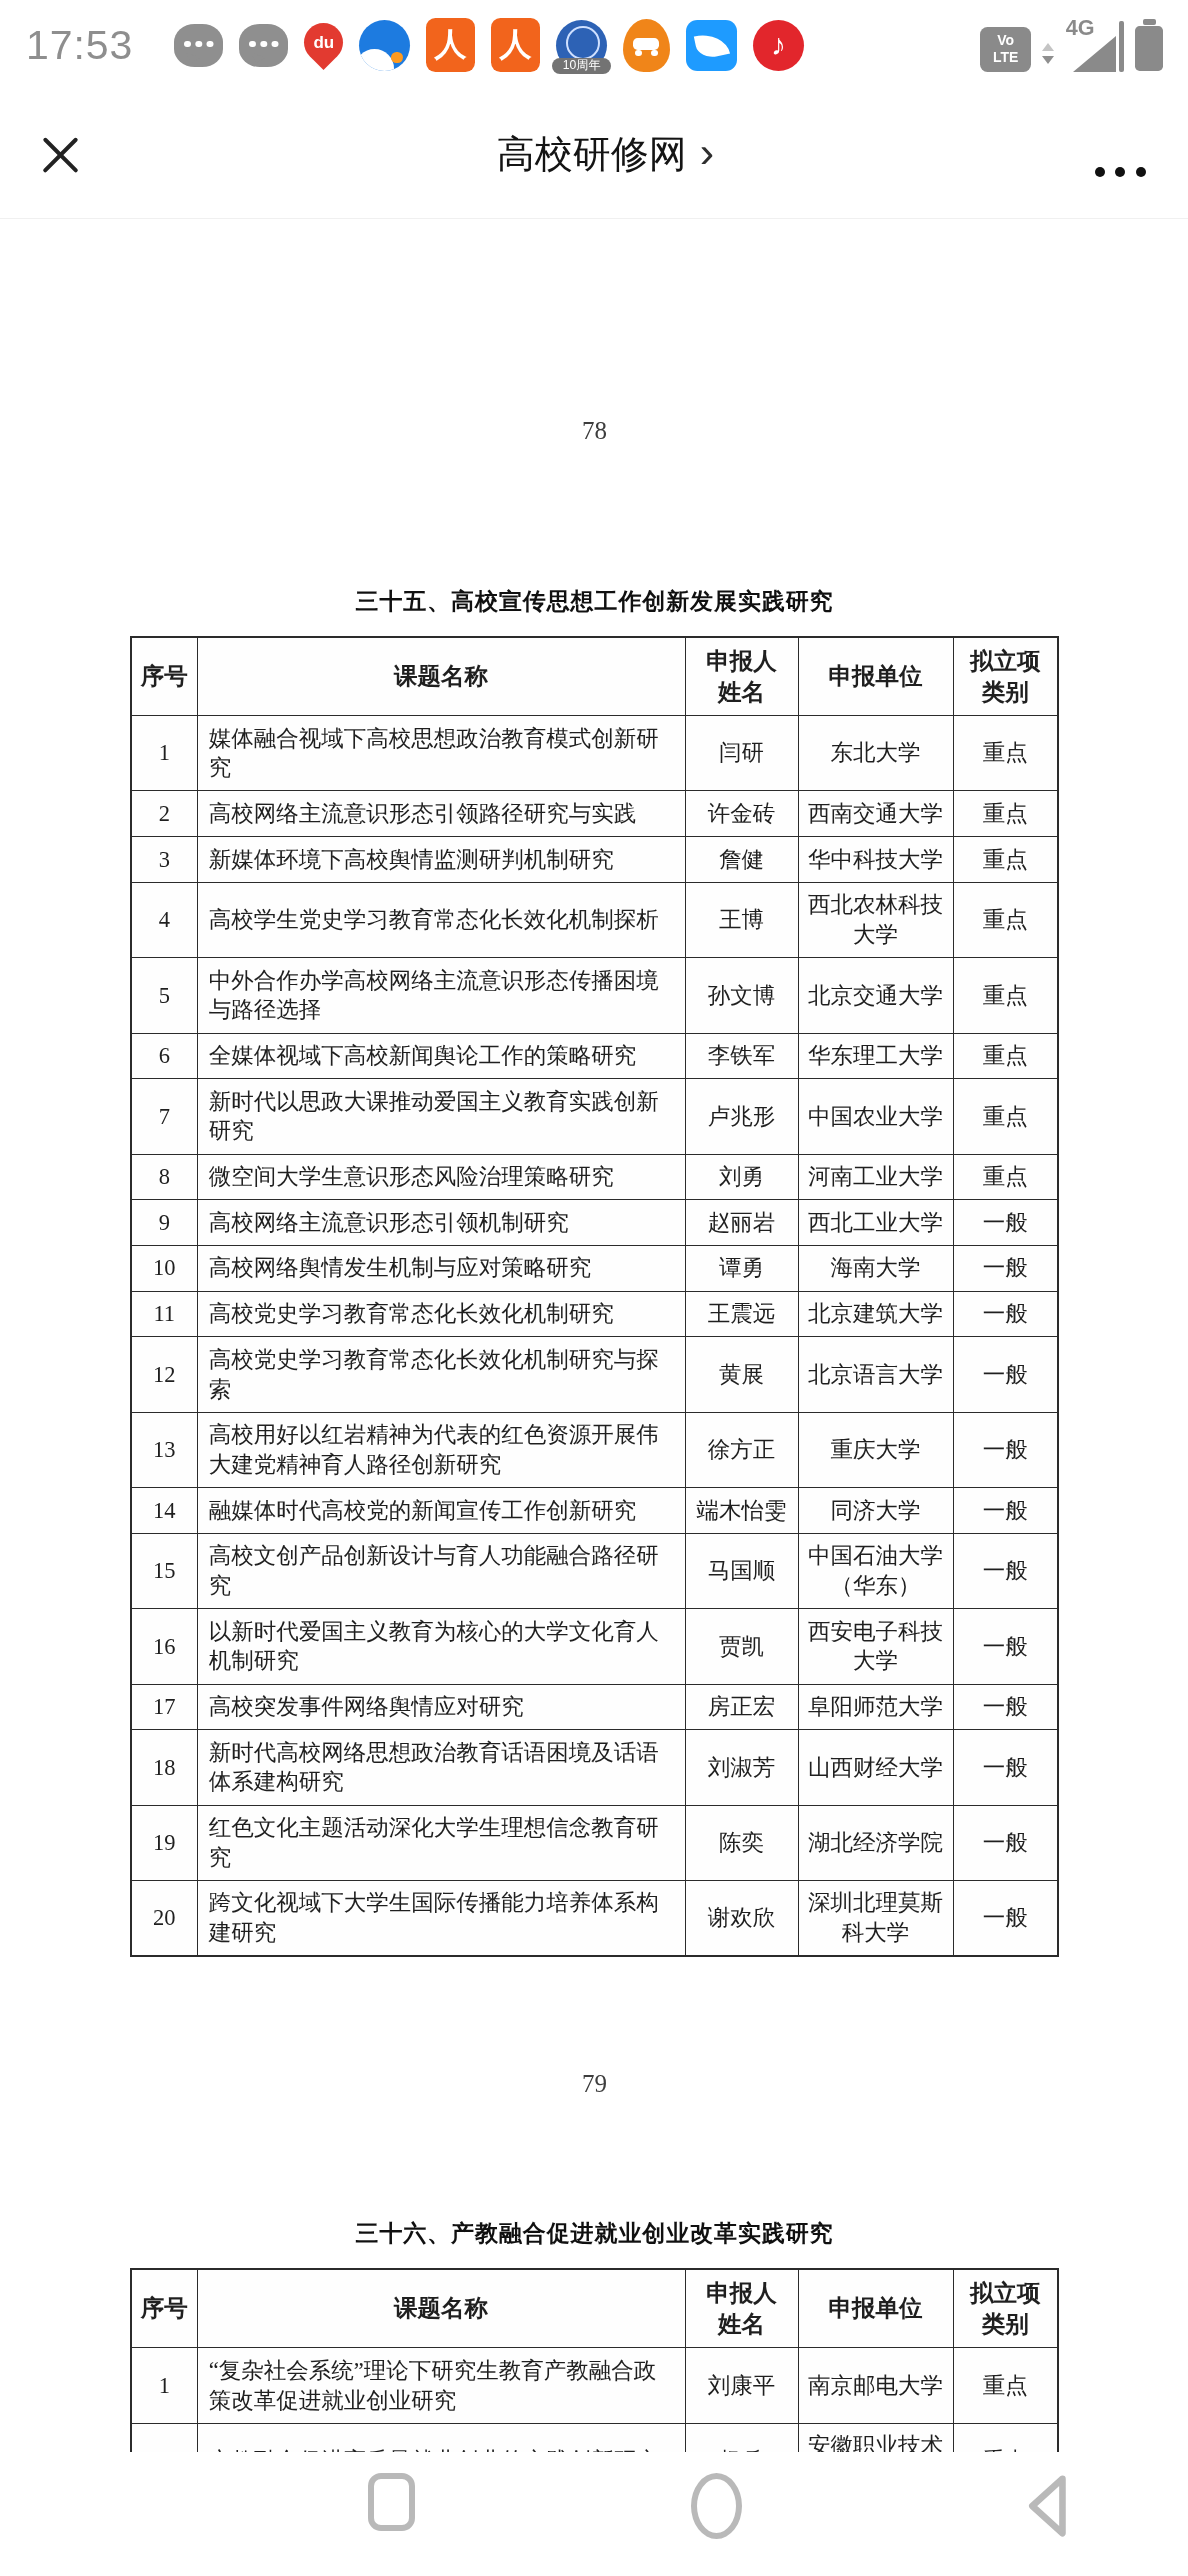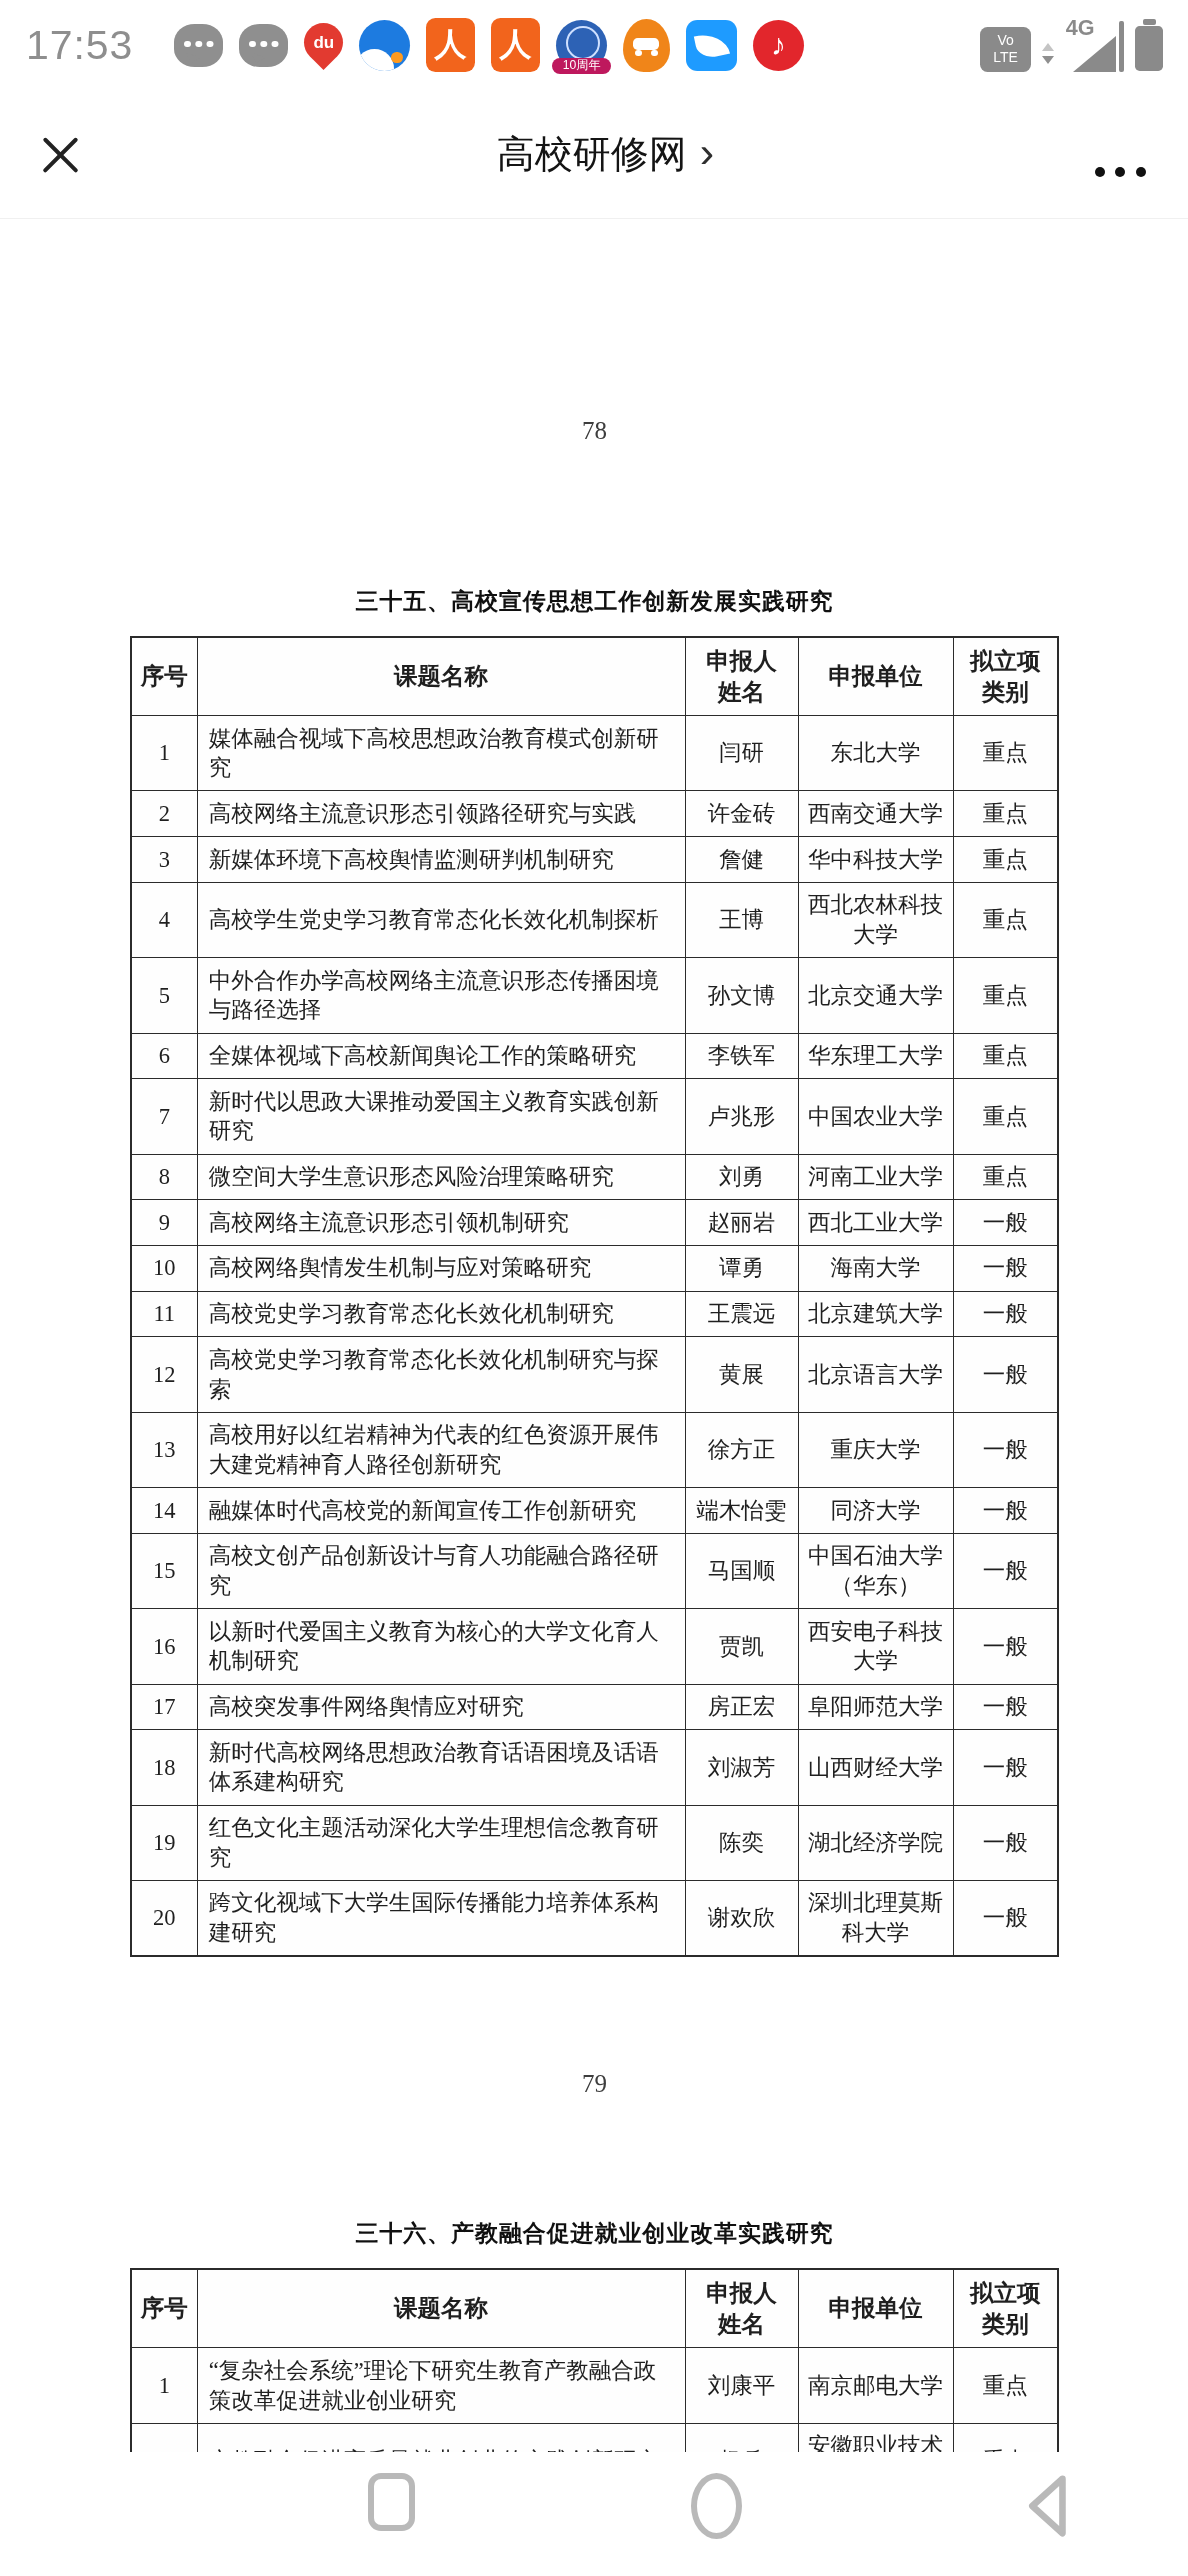--- a/index.html
+++ b/index.html
@@ -28,37 +28,37 @@
       left:-3.8px;bottom:-17px;}
   .ic-dolphin::before{content:"";position:absolute;width:11.3px;height:11.3px;background:#ff9a1f;border-radius:50%;
       right:7.5px;bottom:7.5px;z-index:2;}
 
   .ic-person{width:49px;height:54px;background:#f2641c;border-radius:9.4px;color:#fff;display:flex;
       align-items:center;justify-content:center;font-size:32px;font-weight:bold;}
 
   .ic-badge{width:51px;height:51px;background:#2d62b5;border-radius:50%;position:relative;}
   .ic-badge::before{content:"";position:absolute;left:9.4px;top:6.6px;width:30px;height:30px;border:2.8px solid #cfe0ff;
       border-radius:50%;}
-  .ic-badge .ribbon{position:absolute;left:-3.8px;right:-3.8px;bottom:-3.8px;background:#be185d;color:#fff;
+  .ic-badge .ribbon{position:absolute;left:-3.8px;right:-3.8px;bottom:-3.8px;background:#737373;color:#fff;
       font-size:12.2px;line-height:1.3;text-align:center;border-radius:8.4px;font-family:"Liberation Sans",sans-serif;}
 
   .ic-car{width:47px;height:53px;background:#f08519;border-radius:50% 50% 44% 44%/58% 58% 42% 42%;position:relative;}
   .ic-car::after{content:"";position:absolute;left:10.3px;top:19px;width:26px;height:12.2px;background:#fff;border-radius:4.7px;}
   .ic-car::before{content:"";position:absolute;left:12.2px;top:31px;width:6.6px;height:6.6px;border-radius:50%;
       background:#fff;box-shadow:16px 0 0 #fff;z-index:2;}
 
   .ic-ding{width:51px;height:51px;background:#1e9bff;border-radius:11.3px;position:relative;overflow:hidden;}
   .ic-ding::after{content:"";position:absolute;left:9.4px;top:13px;width:32px;height:24.4px;background:#fff;
       border-radius:0 100% 0 60%;transform:rotate(-12deg);}
 
   .ic-music{width:51px;height:51px;background:#e2262c;border-radius:50%;color:#fff;display:flex;
       align-items:center;justify-content:center;font-size:30px;font-weight:bold;}
 
   .ic-volte{width:51px;height:45px;background:#8a8a8a;border-radius:7.5px;color:#fff;text-align:center;
-      font-weight:normal;font-size:14px;line-height:1.25;display:flex;flex-direction:column;justify-content:center;}
+      font-weight:bold;font-size:14px;line-height:1.25;display:flex;flex-direction:column;justify-content:center;}
   .ic-arrows{display:flex;flex-direction:column;gap:4.7px;align-items:center;padding-bottom:7.5px;}
   .arr-up{width:0;height:0;border-left:6.6px solid transparent;border-right:6.6px solid transparent;
       border-bottom:8.4px solid #c4c4c4;}
   .arr-down{width:0;height:0;border-left:6.6px solid transparent;border-right:6.6px solid transparent;
       border-top:8.4px solid #8f8f8f;}
   .ic-signal{position:relative;width:58px;height:53px;}
   .sig-label{position:absolute;top:-3.8px;left:0;font-size:21.6px;font-weight:bold;color:#8a8a8a;}
   .sig-tri{position:absolute;bottom:0;right:7.5px;width:0;height:0;border-bottom:36px solid #8a8a8a;
       border-left:43px solid transparent;}
   .sig-bar{position:absolute;right:0;bottom:0;width:4.7px;height:51px;background:#8a8a8a;border-radius:1.9px;}

